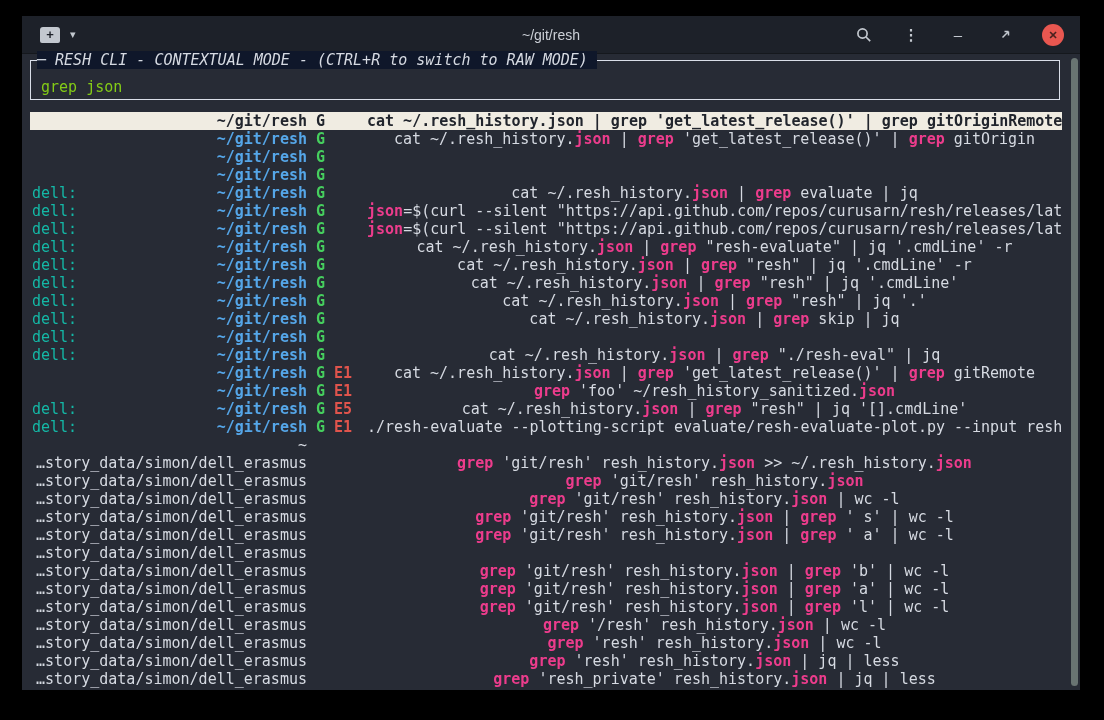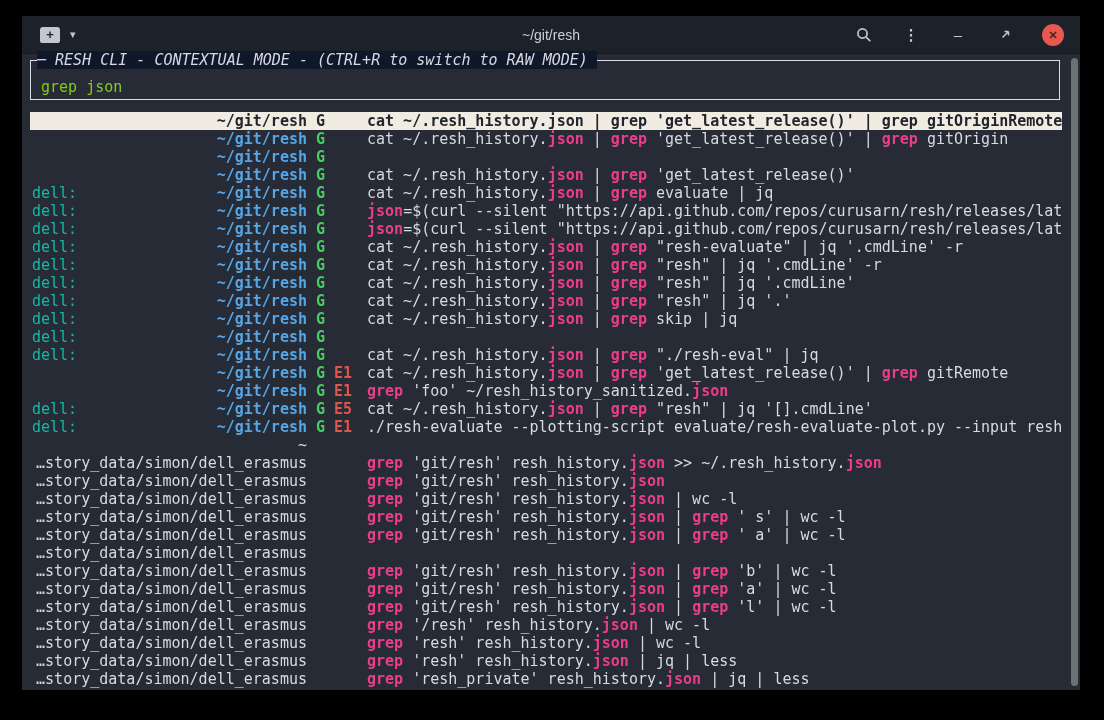--- a/index.html
+++ b/index.html
@@ -38,21 +38,21 @@
   .row{height:18px;display:flex;white-space:pre;overflow:hidden;padding-left:2px;}
   .colL{width:275px;display:inline-flex;justify-content:space-between;overflow:hidden;}
   .host{color:#14b8a6;}
   .dir{text-align:right;}
   .dir.blue{color:#55a6e8;font-weight:bold;}
   .dir.plain{color:#d6dae2;}
   .flags{width:60px;padding-left:9px;box-sizing:border-box;overflow:hidden;}
   .flag{font-weight:bold;margin-right:9px;}
   .fg-green{color:#46cf5e;}
   .fg-red{color:#e0544c;}
-  .cmd{flex:1;overflow:hidden;}
+  .cmd{flex:1;overflow:hidden;text-align:center;}
   .hl{color:#ec3c8c;font-weight:bold;}
   .row.sel{background:#f0ece2;color:#21252d;font-weight:bold;}
   .row.sel .dir,.row.sel .flag,.row.sel .hl,.row.sel .host{color:#21252d;}
   .scrollbar{position:absolute;right:2px;top:4px;width:7px;height:628px;
              background:#697472;border-radius:4px;}
 </style>
 </head>
 <body>
 
 <div class="window">
@@ -83,21 +83,21 @@
 
   <div class="screen">
     <div class="resh-box">
       <div class="box-legend"><span>─</span> <span>RESH CLI - CONTEXTUAL MODE - (CTRL+R to switch to RAW MODE)</span></div>
       <div class="query">grep json</div>
     </div>
     <div class="rows" id="rows">
         <div class="row sel"><span class="colL"><span class="host"></span><span class="dir blue">~/git/resh</span></span><span class="flags"><span class="flag fg-green">G</span></span><span class="cmd">cat ~/.resh_history.<span class="hl">json</span> | <span class="hl">grep</span> 'get_latest_release()' | <span class="hl">grep</span> gitOriginRemote</span></div>
         <div class="row"><span class="colL"><span class="host"></span><span class="dir blue">~/git/resh</span></span><span class="flags"><span class="flag fg-green">G</span></span><span class="cmd">cat ~/.resh_history.<span class="hl">json</span> | <span class="hl">grep</span> 'get_latest_release()' | <span class="hl">grep</span> gitOrigin</span></div>
         <div class="row"><span class="colL"><span class="host"></span><span class="dir blue">~/git/resh</span></span><span class="flags"><span class="flag fg-green">G</span></span></div>
-        <div class="row"><span class="colL"><span class="host"></span><span class="dir blue">~/git/resh</span></span><span class="flags"><span class="flag fg-green">G</span></span><span class="cmd">cat ~/.resh_history.<span class="hl">json</span> | <span class="hl">grep</span> 'get_latest_release()'</span></div>
+        <div class="row"><span class="colL"><span class="host"></span><span class="dir blue">~/git/resh</span></span><span class="flags"><span class="flag fg-green">G</span></span></div>
         <div class="row"><span class="colL"><span class="host">dell:</span><span class="dir blue">~/git/resh</span></span><span class="flags"><span class="flag fg-green">G</span></span><span class="cmd">cat ~/.resh_history.<span class="hl">json</span> | <span class="hl">grep</span> evaluate | jq</span></div>
         <div class="row"><span class="colL"><span class="host">dell:</span><span class="dir blue">~/git/resh</span></span><span class="flags"><span class="flag fg-green">G</span></span><span class="cmd"><span class="hl">json</span>=$(curl --silent "https://api.github.com/repos/curusarn/resh/releases/lat</span></div>
         <div class="row"><span class="colL"><span class="host">dell:</span><span class="dir blue">~/git/resh</span></span><span class="flags"><span class="flag fg-green">G</span></span><span class="cmd"><span class="hl">json</span>=$(curl --silent "https://api.github.com/repos/curusarn/resh/releases/lat</span></div>
         <div class="row"><span class="colL"><span class="host">dell:</span><span class="dir blue">~/git/resh</span></span><span class="flags"><span class="flag fg-green">G</span></span><span class="cmd">cat ~/.resh_history.<span class="hl">json</span> | <span class="hl">grep</span> "resh-evaluate" | jq '.cmdLine' -r</span></div>
         <div class="row"><span class="colL"><span class="host">dell:</span><span class="dir blue">~/git/resh</span></span><span class="flags"><span class="flag fg-green">G</span></span><span class="cmd">cat ~/.resh_history.<span class="hl">json</span> | <span class="hl">grep</span> "resh" | jq '.cmdLine' -r</span></div>
         <div class="row"><span class="colL"><span class="host">dell:</span><span class="dir blue">~/git/resh</span></span><span class="flags"><span class="flag fg-green">G</span></span><span class="cmd">cat ~/.resh_history.<span class="hl">json</span> | <span class="hl">grep</span> "resh" | jq '.cmdLine'</span></div>
         <div class="row"><span class="colL"><span class="host">dell:</span><span class="dir blue">~/git/resh</span></span><span class="flags"><span class="flag fg-green">G</span></span><span class="cmd">cat ~/.resh_history.<span class="hl">json</span> | <span class="hl">grep</span> "resh" | jq '.'</span></div>
         <div class="row"><span class="colL"><span class="host">dell:</span><span class="dir blue">~/git/resh</span></span><span class="flags"><span class="flag fg-green">G</span></span><span class="cmd">cat ~/.resh_history.<span class="hl">json</span> | <span class="hl">grep</span> skip | jq</span></div>
         <div class="row"><span class="colL"><span class="host">dell:</span><span class="dir blue">~/git/resh</span></span><span class="flags"><span class="flag fg-green">G</span></span></div>
         <div class="row"><span class="colL"><span class="host">dell:</span><span class="dir blue">~/git/resh</span></span><span class="flags"><span class="flag fg-green">G</span></span><span class="cmd">cat ~/.resh_history.<span class="hl">json</span> | <span class="hl">grep</span> "./resh-eval" | jq</span></div>

